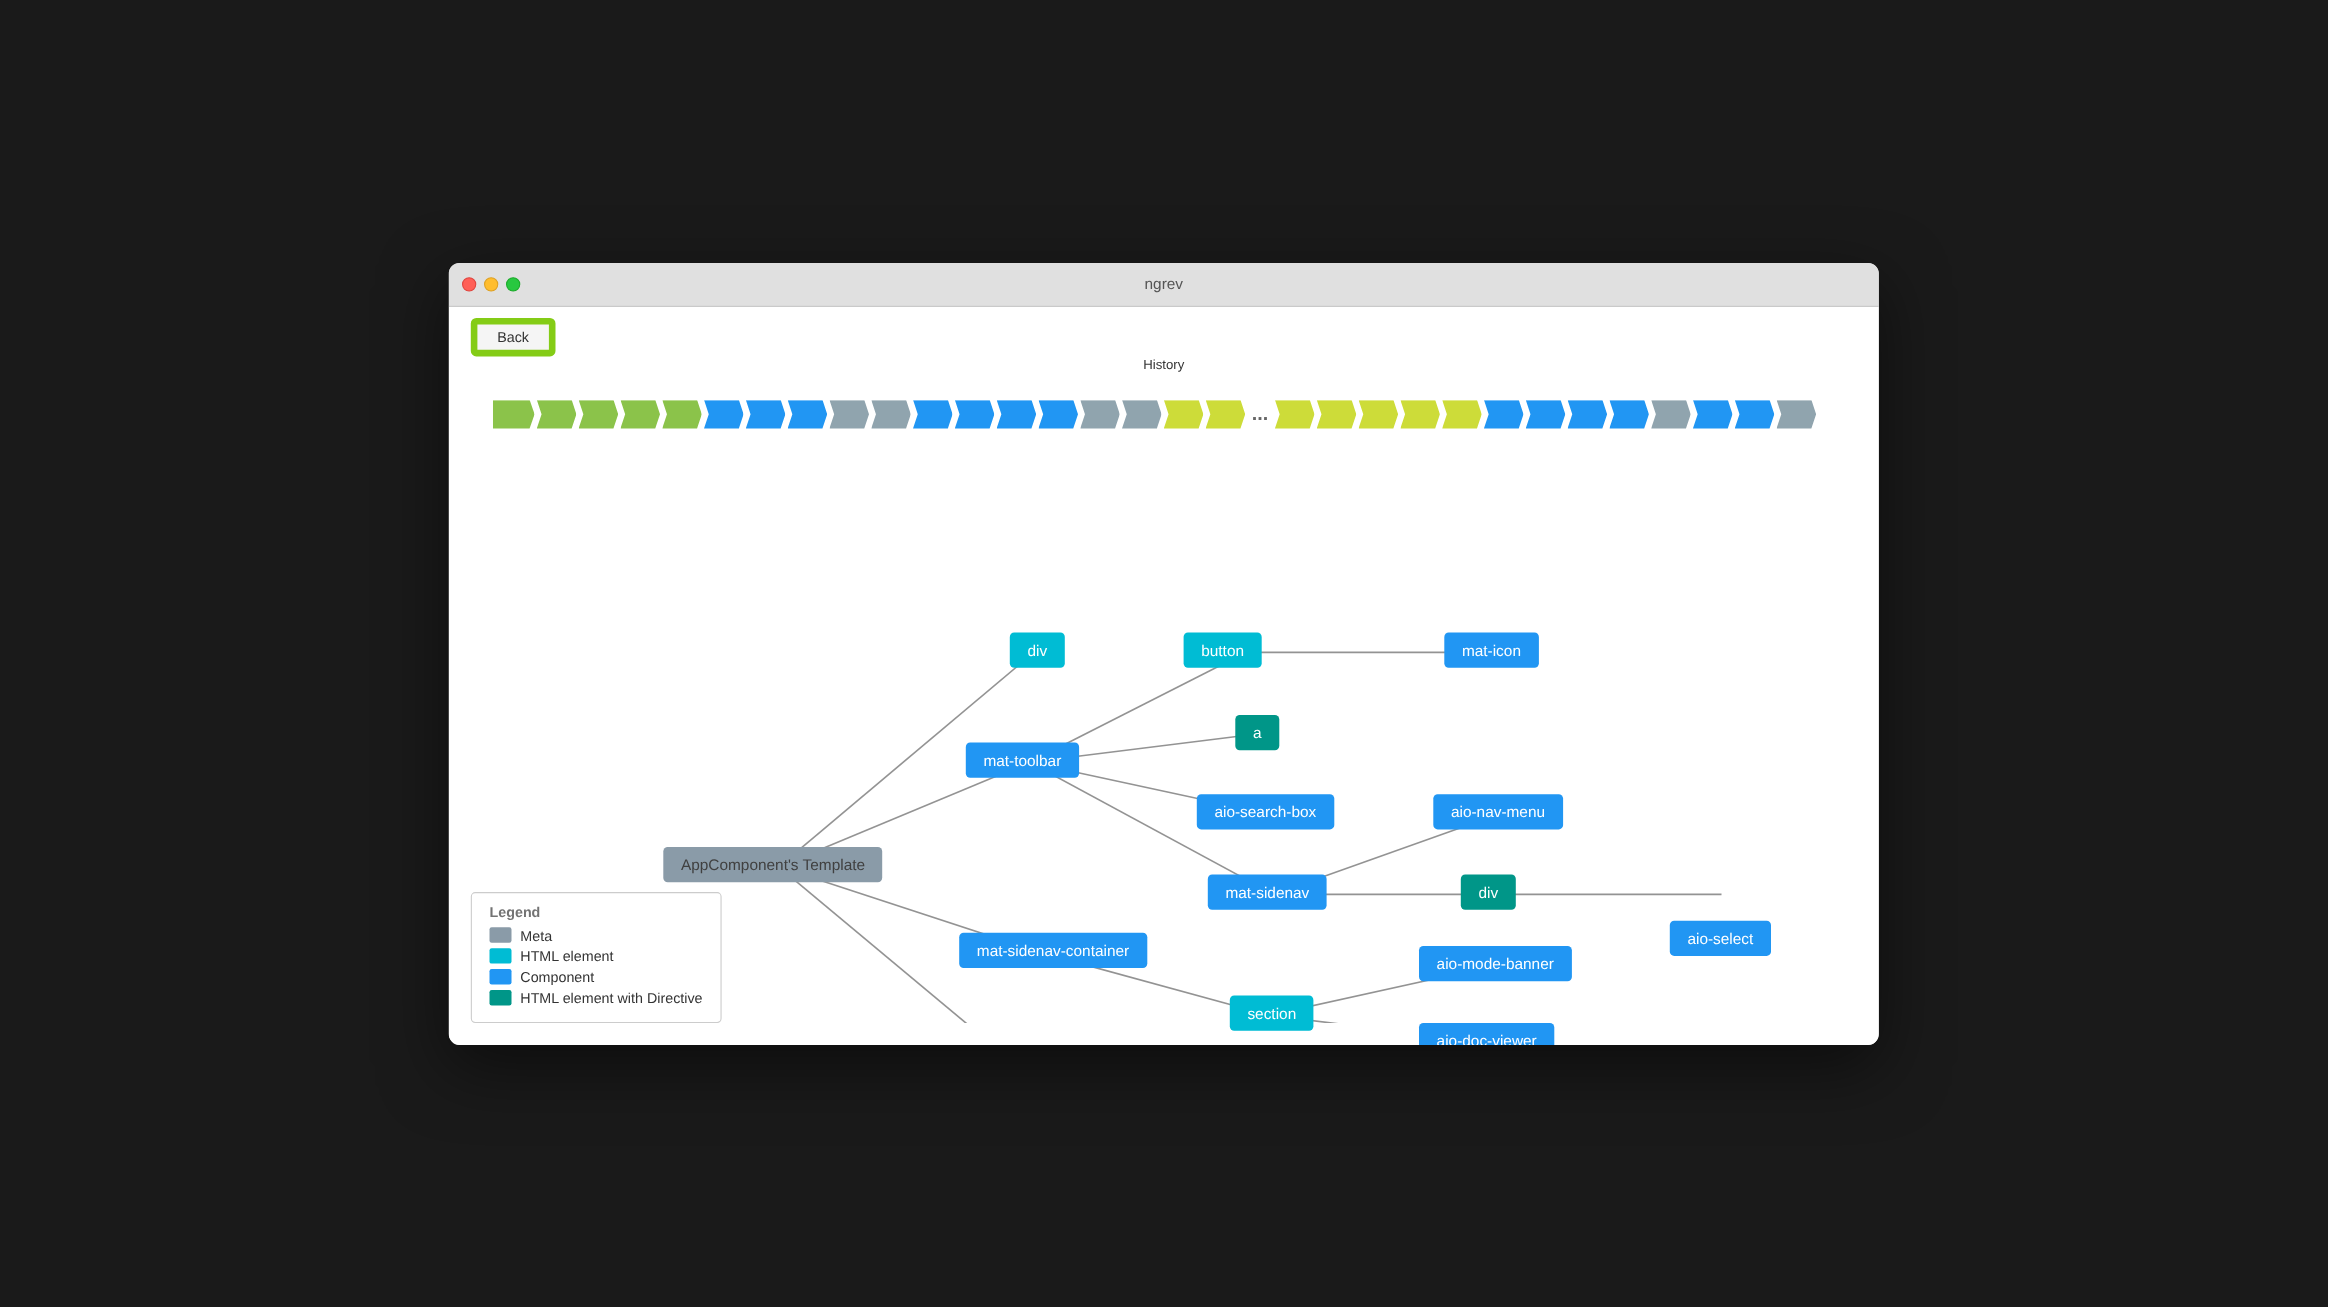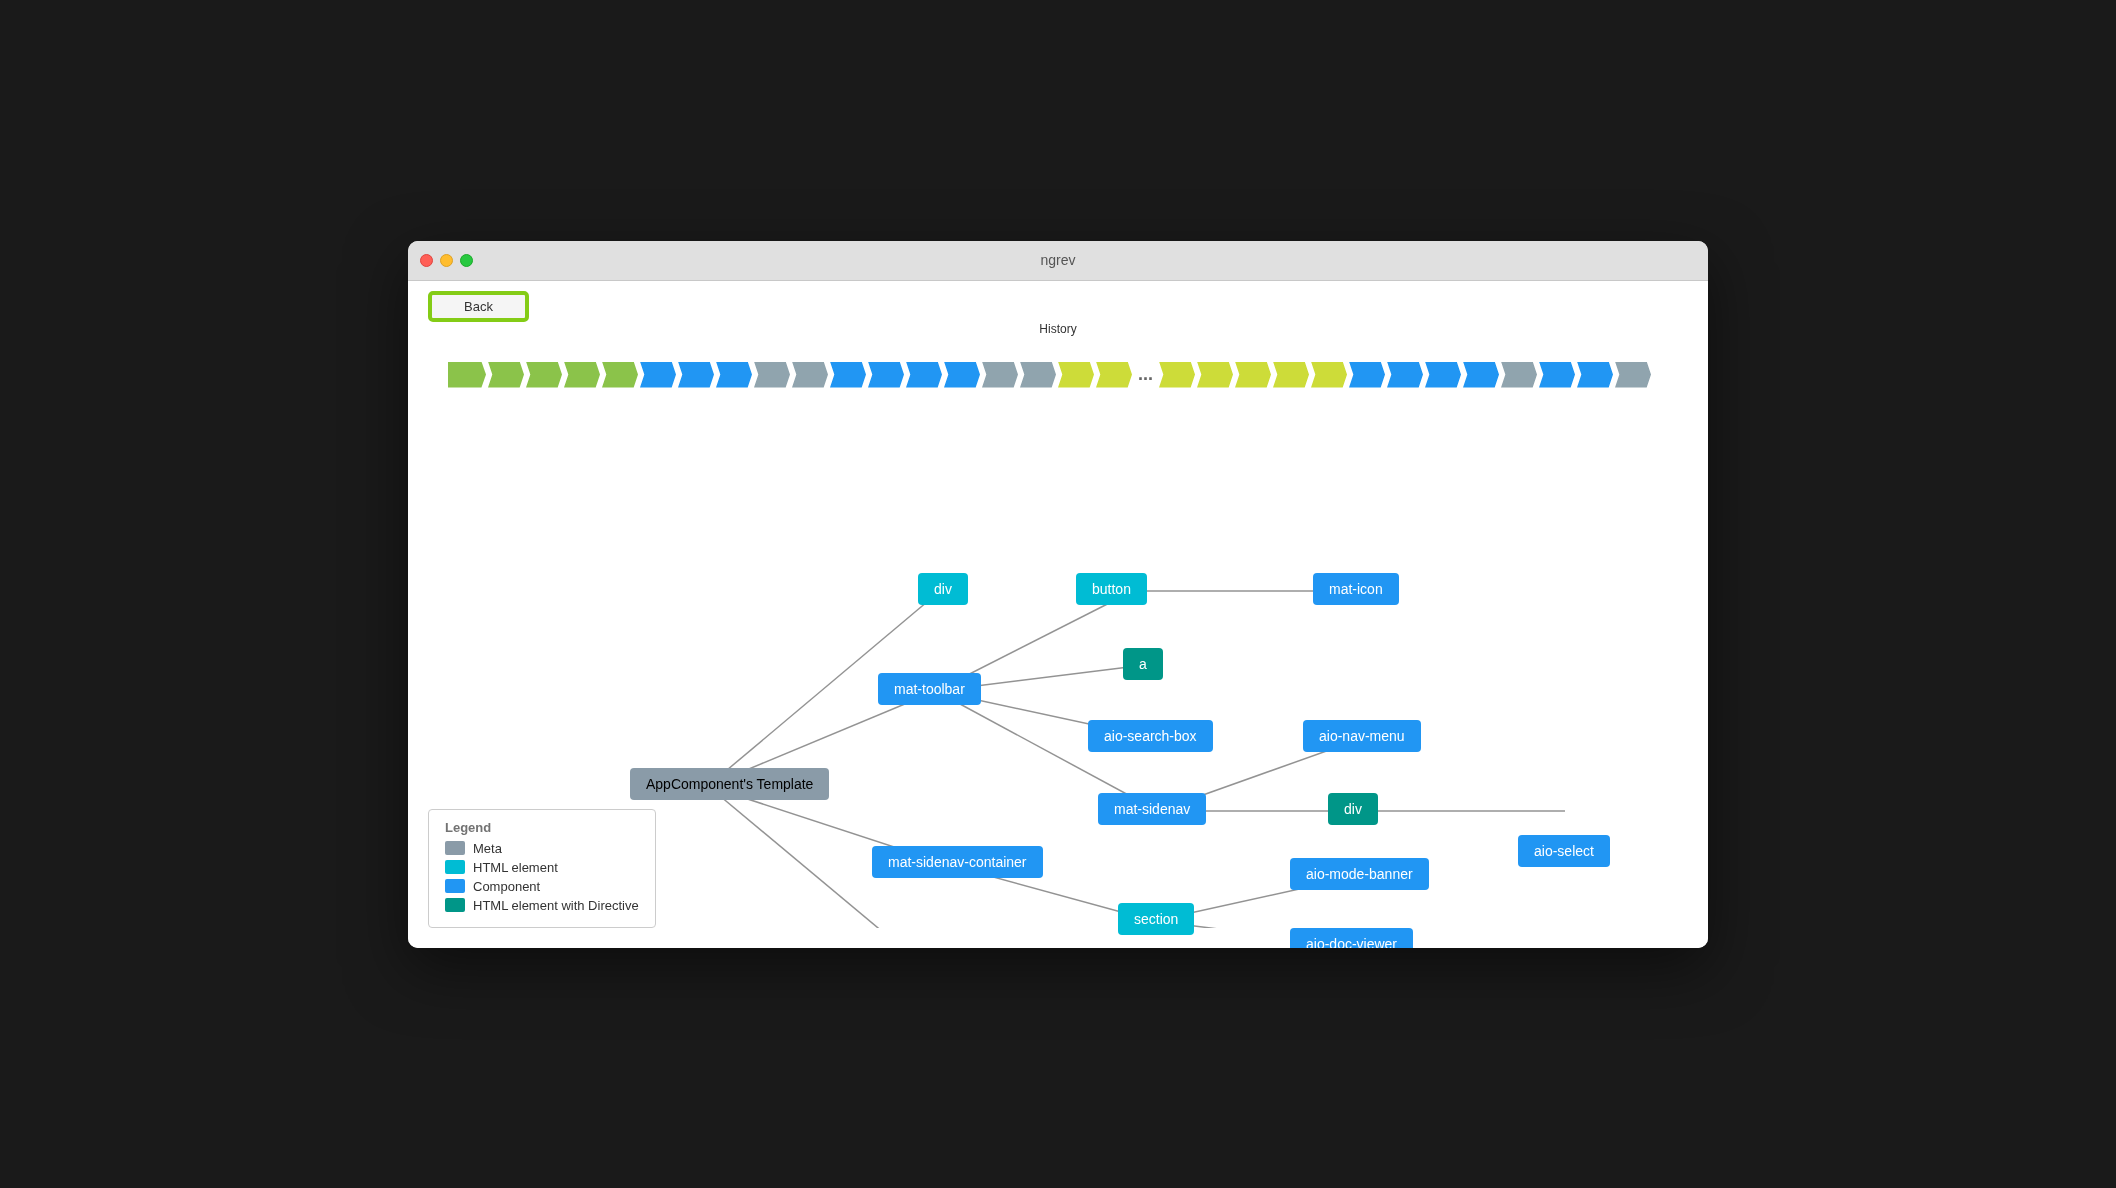--- a/index.html
+++ b/index.html
@@ -47,23 +47,23 @@
       font-size: 14px;
       color: #555;
       font-weight: 500;
     }
     .content-area {
       background: #fff;
       padding: 10px 20px 20px;
     }
     .back-btn {
       display: inline-block;
-      padding: 4px 32px;
+      padding: 4px 18px;
       background: #f5f5f5;
-      border: 4px solid #84cc16;
+      border: 6px solid #84cc16;
       border-radius: 5px;
       font-size: 13px;
       color: #333;
       cursor: pointer;
       margin-bottom: 0;
     }
     .history-title {
       text-align: center;
       font-size: 12px;
       color: #333;
@@ -110,21 +110,21 @@
     .node {
       position: absolute;
       padding: 8px 16px;
       border-radius: 4px;
       font-size: 14px;
       font-weight: 500;
       color: #fff;
       white-space: nowrap;
       cursor: default;
     }
-    .node-meta { background: #8a9ba8; color: #000000; margin-left: 27px; }
+    .node-meta { background: #8a9ba8; color: #404040; }
     .node-html { background: #00bcd4; }
     .node-component { background: #2196f3; }
     .node-directive { background: #009688; }
 
     
     .legend {
       position: absolute;
       bottom: 0;
       left: 0;
       background: #fff;

